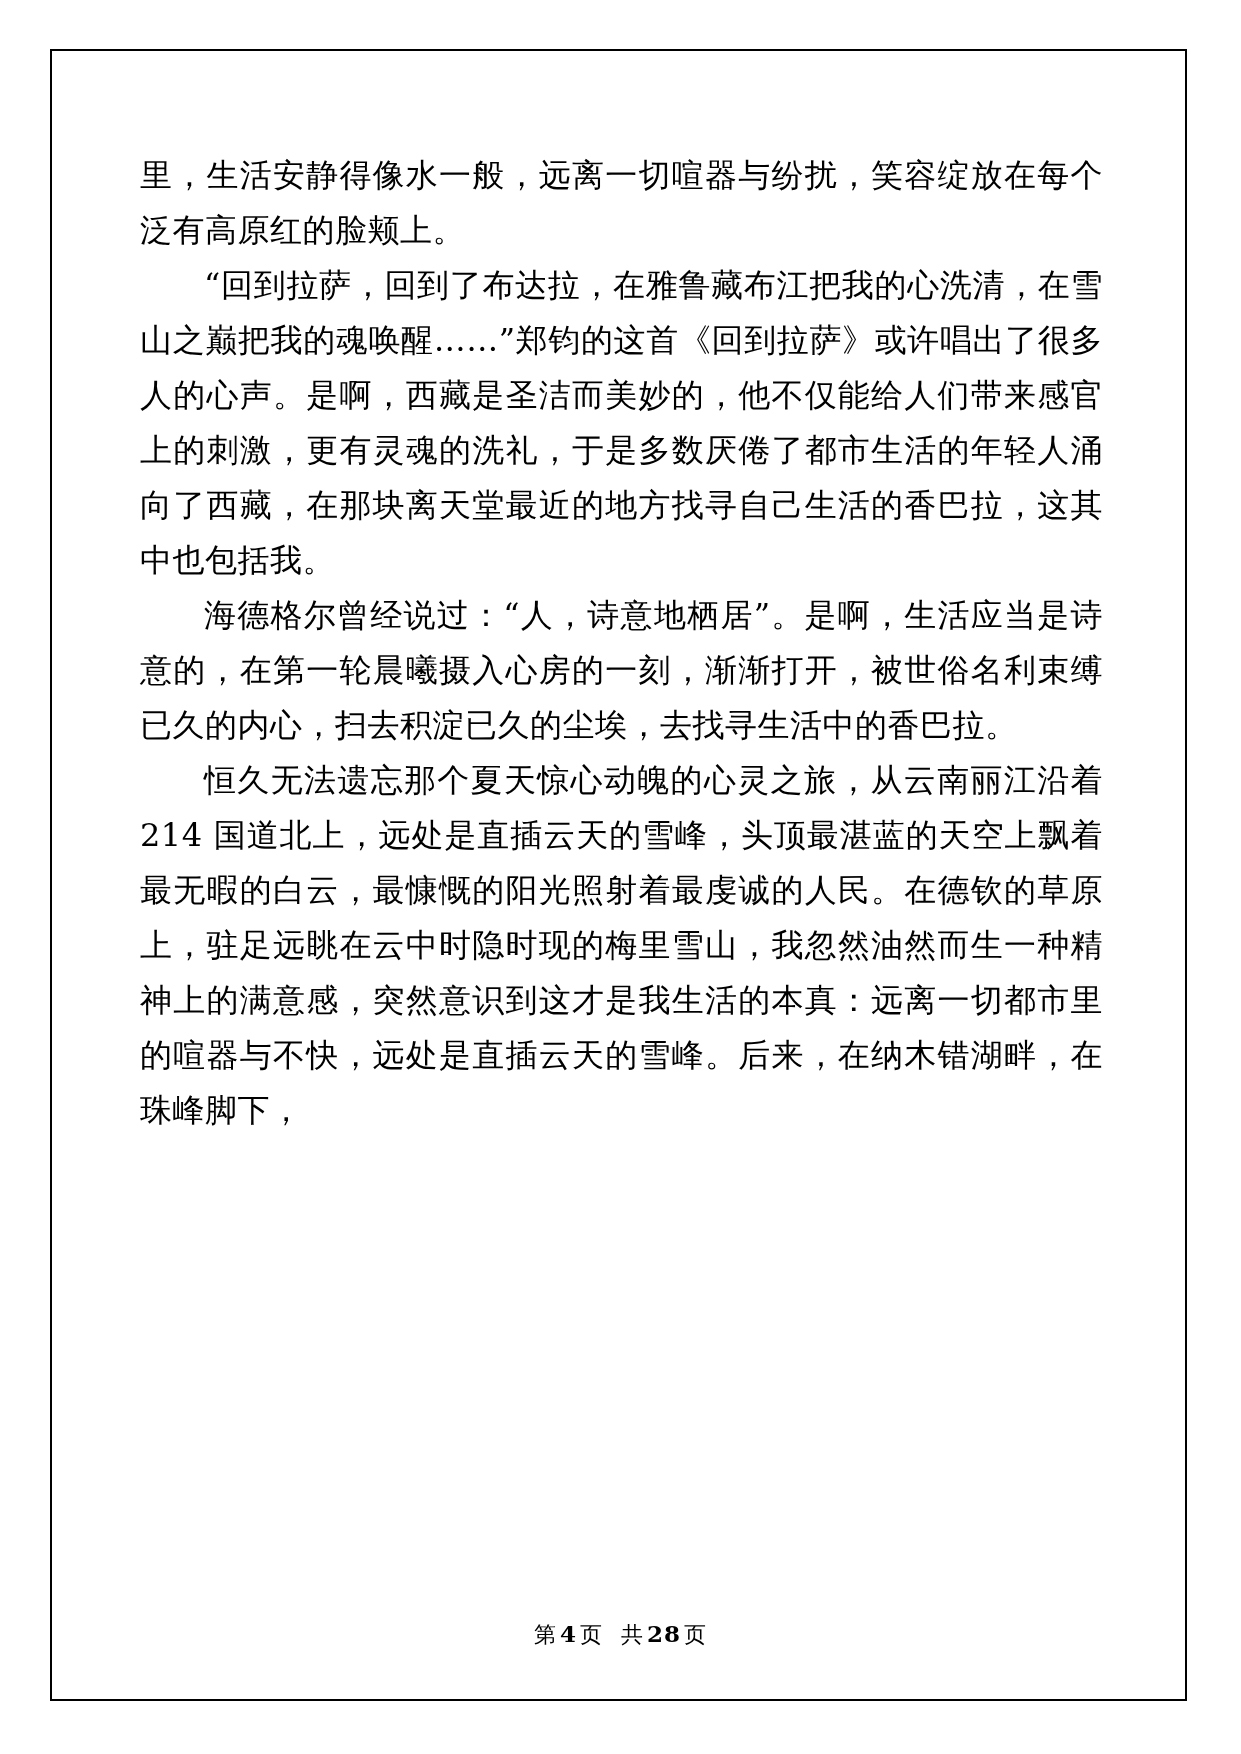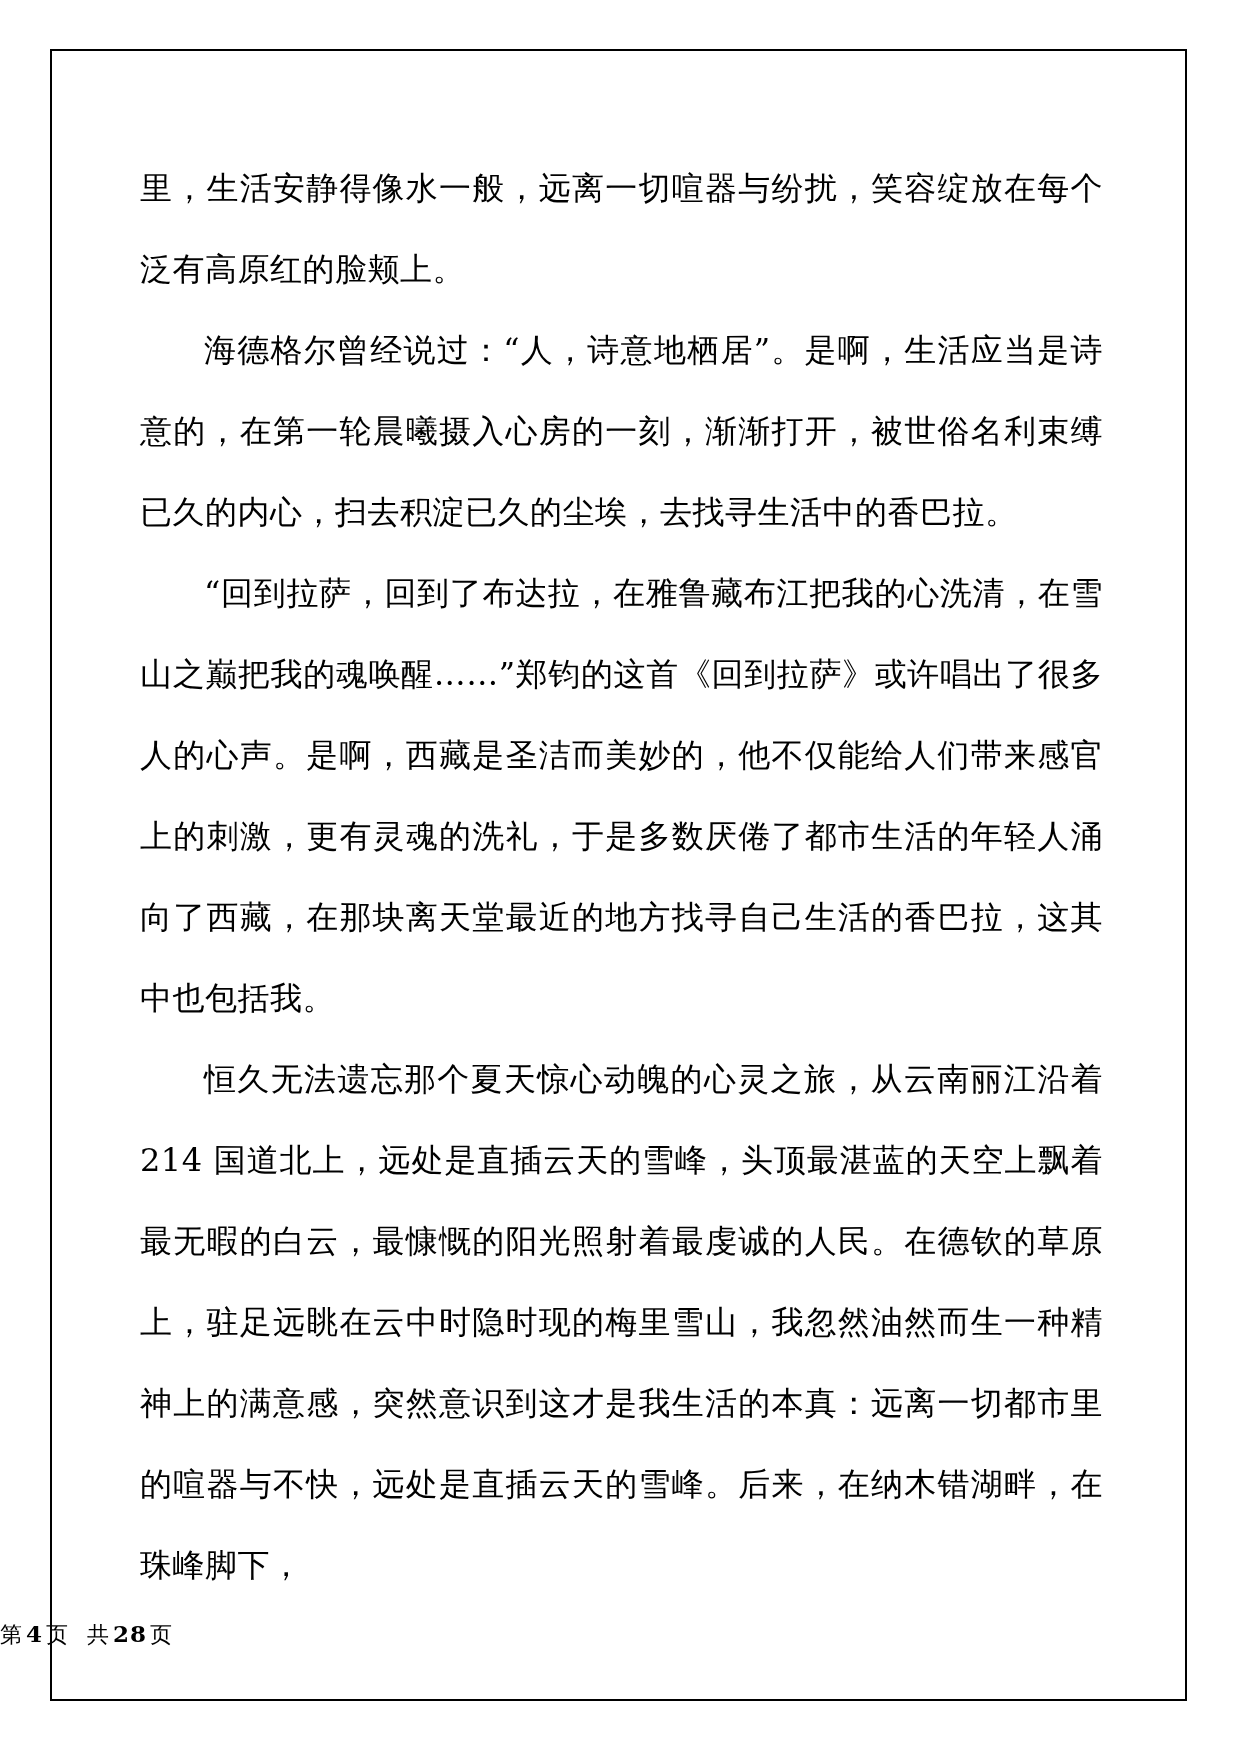--- a/index.html
+++ b/index.html
@@ -28,33 +28,34 @@
   }
   .content {
     position: absolute;
     left: 140px;
     top: 148px;
     width: 963px;
   }
   .content p {
     margin: 0;
     font-size: 32px;
-    line-height: 81px;
+    line-height: 55px;
     text-align: justify;
     letter-spacing: 0.5px;
     font-weight: 400;
   }
   .content p.indent {
     text-indent: 2em;
   }
   .footer {
     position: absolute;
     left: 0;
     top: 1620px;
     width: 100%;
+    text-align: center;
     font-size: 22px;
     letter-spacing: 1px;
   }
   .footer .num {
     font-weight: bold;
     font-size: 23px;
     padding: 0 3px;
   }
   .footer .gap {
     display: inline-block;
@@ -63,22 +64,22 @@
 </style>
 </head>
 <body>
 
 <div class="page">
 
   <div class="page-border"></div>
 
   <div class="content">
     <p>里，生活安静得像水一般，远离一切喧器与纷扰，笑容绽放在每个泛有高原红的脸颊上。</p>
+    <p class="indent">“回到拉萨，回到了布达拉，在雅鲁藏布江把我的心洗清，在雪山之巅把我的魂唤醒……”郑钧的这首《回到拉萨》或许唱出了很多人的心声。是啊，西藏是圣洁而美妙的，他不仅能给人们带来感官上的刺激，更有灵魂的洗礼，于是多数厌倦了都市生活的年轻人涌向了西藏，在那块离天堂最近的地方找寻自己生活的香巴拉，这其中也包括我。</p>
     <p class="indent">海德格尔曾经说过：“人，诗意地栖居”。是啊，生活应当是诗意的，在第一轮晨曦摄入心房的一刻，渐渐打开，被世俗名利束缚已久的内心，扫去积淀已久的尘埃，去找寻生活中的香巴拉。</p>
-    <p class="indent">“回到拉萨，回到了布达拉，在雅鲁藏布江把我的心洗清，在雪山之巅把我的魂唤醒……”郑钧的这首《回到拉萨》或许唱出了很多人的心声。是啊，西藏是圣洁而美妙的，他不仅能给人们带来感官上的刺激，更有灵魂的洗礼，于是多数厌倦了都市生活的年轻人涌向了西藏，在那块离天堂最近的地方找寻自己生活的香巴拉，这其中也包括我。</p>
     <p class="indent">恒久无法遗忘那个夏天惊心动魄的心灵之旅，从云南丽江沿着214 国道北上，远处是直插云天的雪峰，头顶最湛蓝的天空上飘着最无暇的白云，最慷慨的阳光照射着最虔诚的人民。在德钦的草原上，驻足远眺在云中时隐时现的梅里雪山，我忽然油然而生一种精神上的满意感，突然意识到这才是我生活的本真：远离一切都市里的喧器与不快，远处是直插云天的雪峰。后来，在纳木错湖畔，在珠峰脚下，</p>
   </div>
 
   <div class="footer">
     <span>第</span><span class="num">4</span><span>页</span><span class="gap"></span><span>共</span><span class="num">28</span><span>页</span>
   </div>
 
 </div>
 
 </body></html>

